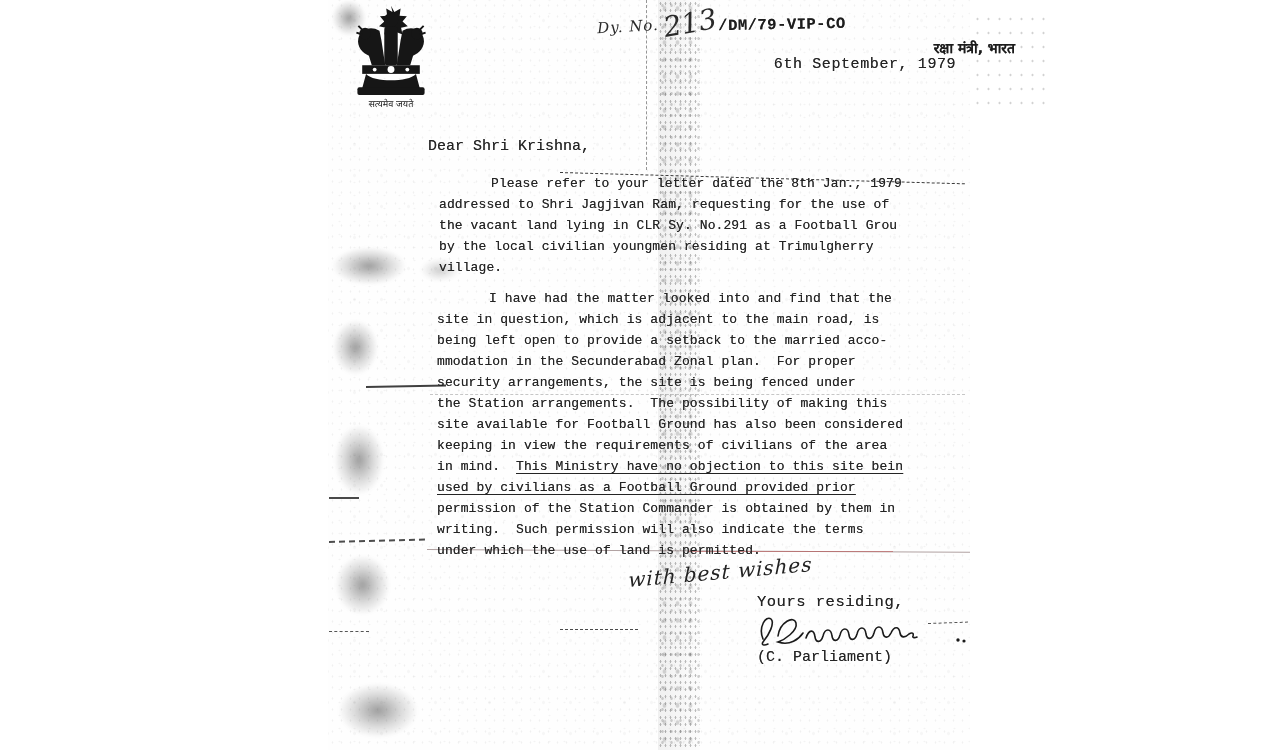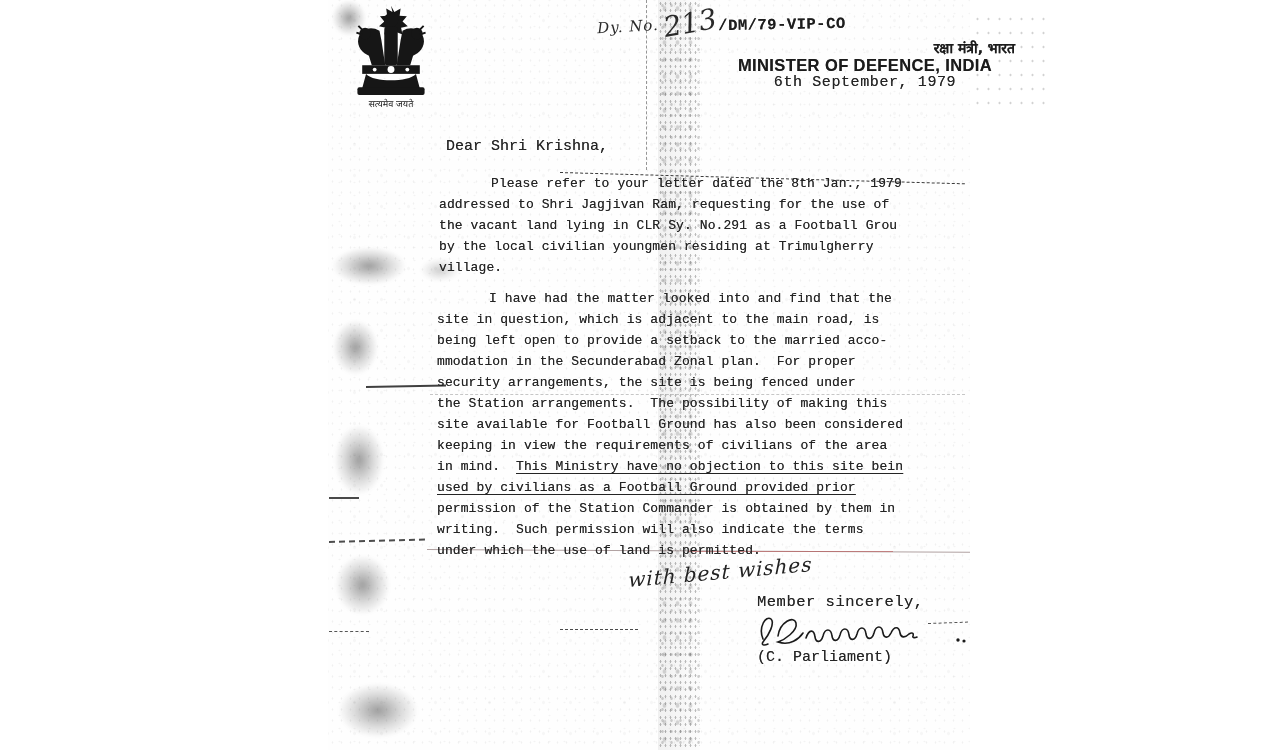--- a/index.html
+++ b/index.html
@@ -24,21 +24,21 @@
   .dots{position:absolute;left:972px;top:12px;width:80px;height:95px;opacity:.5;
     background-image:radial-gradient(rgba(0,0,0,0.35) 0.7px, transparent 1.3px);
     background-size:11px 14px;}
   .smudge{position:absolute;border-radius:50%;filter:blur(1.5px);
     background:radial-gradient(closest-side, rgba(45,45,45,0.45), rgba(70,70,70,0.18) 60%, transparent);}
   
   .typed{text-shadow:0 0 0.5px rgba(30,30,30,0.65);}
   .para{position:absolute;margin:4px;font-size:13px;line-height:21px;white-space:pre-wrap;
         text-indent:52px;letter-spacing:0.1px;}
   .ul{text-decoration:underline;text-underline-offset:3px;text-decoration-thickness:1px;}
-  .salutation{position:absolute;left:446px;top:138px;font-size:15px;text-align:right;}
+  .salutation{position:absolute;left:428px;top:138px;font-size:15px;text-align:right;}
   .para1{left:435px;top:169px;width:542px;}
   .para2{left:433px;top:284px;width:542px;}
   
   .ref-line{position:absolute;left:597px;top:4px;transform:rotate(-1deg);white-space:nowrap;}
   .hand{font-family:"DejaVu Serif","Liberation Serif",serif;font-style:italic;color:#2a2a2a;}
   .hand-sm{font-size:15px;letter-spacing:1px;display:inline-block;transform:rotate(-2deg);}
   .hand-big{font-size:28px;display:inline-block;transform:rotate(-9deg) translateY(2px);margin:0 2px 0 4px;}
   .ref-suffix{font-size:15.5px;font-weight:bold;letter-spacing:0.5px;color:#1d1d1d;}
   .header-block{position:absolute;left:715px;top:40px;width:300px;text-align:center;}
   .hb-hindi{font-family:"DejaVu Sans",sans-serif;font-size:14px;font-weight:600;color:#1c1c1c;line-height:16px;text-align:right;}
@@ -104,21 +104,20 @@
       <path d="M24,73 C32,82 68,82 76,73 L80,88 L20,88 Z"></path>
       <rect x="15" y="87" width="70" height="8" rx="2"></rect>
     </g>
     <text x="50" y="108" font-size="9.5" text-anchor="middle" fill="#1a1a1a">सत्यमेव जयते</text>
   </svg>
 
   <div class="ref-line"><span class="hand hand-sm">Dy. No.</span><span class="hand hand-big">213</span><span class="ref-suffix typed">/DM/79-VIP-CO</span></div>
 
   <div class="header-block">
     <div class="hb-hindi typed">रक्षा मंत्री, भारत</div>
-    <div class="hb-office typed">MINISTER OF DEFENCE, INDIA</div>
     <div class="hb-date typed">6th September, 1979</div>
   </div>
 
   <div class="cr-v"></div>
   <div class="crease cr-a"></div>
   <div class="crease cr-b"></div>
   <div class="crease cr-b2"></div>
   <div class="crease cr-c1"></div>
   <div class="crease cr-c2"></div>
   <div class="crease cr-c3"></div>
@@ -141,21 +140,21 @@
 the Station arrangements.  The possibility of making this
 site available for Football Ground has also been considered
 keeping in view the requirements of civilians of the area
 in mind.  </span><span class="ul">This Ministry have no objection to this site bein
 used by civilians as a Football Ground provided prior</span><span>
 permission of the Station Commander is obtained by them in
 writing.  Such permission will also indicate the terms
 under which the use of land is permitted.</span></p>
 
   <div class="hand-note">with best wishes</div>
-  <div class="closing typed">Member sincerely,</div>
+  <div class="closing typed">Yours residing,</div>
   <svg class="signature" width="218" height="40" viewBox="0 0 218 40">
     <g fill="none" stroke="#1a1a1a" stroke-width="1.6" stroke-linecap="round">
       <path d="M10,28 C5,16 13,4 18,8 C22,12 16,24 10,31 C8,34 11,35 15,33"></path>
       <path d="M25,25 C27,11 41,4 43,12 C45,20 31,29 25,31 C37,35 46,28 50,22"></path>
       <path d="M53,27 c3,-9 8,-9 9,-1 c1,6 6,6 8,-1 c2,-8 8,-8 9,0 c1,6 6,6 8,-1 c2,-8 8,-8 9,0 c1,6 6,6 8,-1 c2,-8 8,-8 9,0 c1,6 6,6 8,-1 c2,-8 8,-8 9,0 c1,5 5,6 8,0 c3,-7 8,-7 9,0 c1,5 5,5 9,1 c3,-2 5,-1 4,2 c-1,2 2,2 4,1"></path>
       <circle cx="205" cy="29" r="0.9" fill="#1a1a1a"></circle>
       <circle cx="211" cy="30" r="0.8" fill="#1a1a1a"></circle>
     </g>
   </svg>
   <div class="sig-name typed">(C. Parliament)</div>

